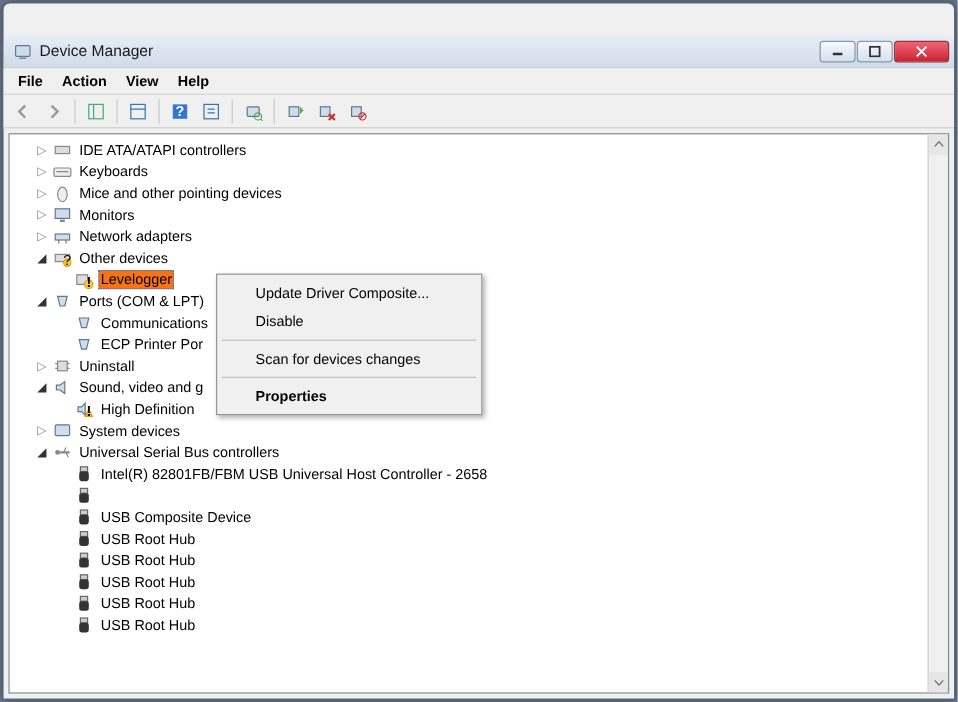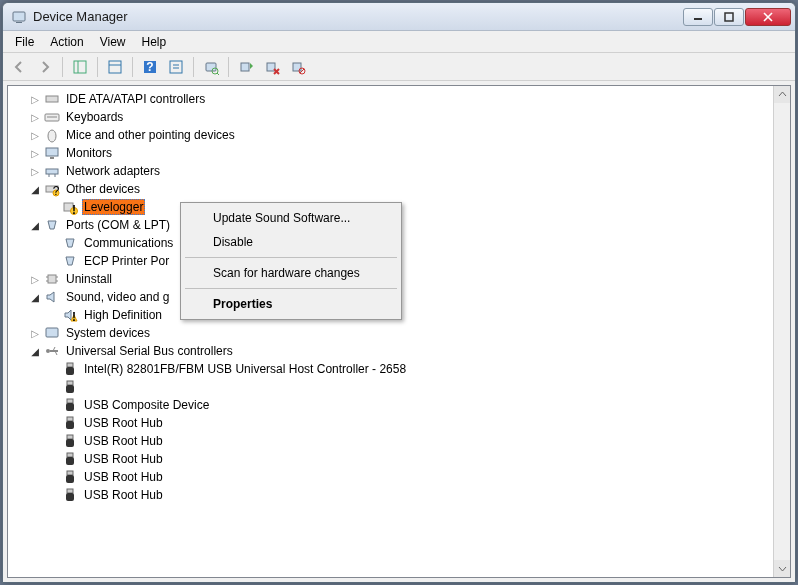--- a/index.html
+++ b/index.html
@@ -1,25 +1,25 @@
 <!DOCTYPE html>
 <html><head>
 <meta charset="utf-8">
 <style>
 * { box-sizing: border-box; margin: 0; padding: 0; font-family: "Segoe UI", Tahoma, sans-serif; font-size: 12px; }
 body { background: #6b7a8f; padding: 2px; width: 798px; height: 585px; overflow: hidden; }
 .window { width: 100%; height: 100%; background: #f0f0f0; border: 1px solid #5a6a7a; border-radius: 6px 6px 0 0; box-shadow: 0 0 8px rgba(0,0,0,.4); display: flex; flex-direction: column; }
-.titlebar { height: 28px; background: linear-gradient(#e8eef7,#d0dae9); border-radius: 6px 6px 0 0; display: flex; align-items: center; padding: 0 4px 0 8px; border-bottom: 1px solid #b0bac8; }
+.titlebar { height: 28px; background: linear-gradient(#e8eef7,#d0dae9); border-radius: 6px 6px 0 0; display: flex; align-items: center; padding: 0 4px 0 8px; border-bottom: 1px solid #b0bac8; margin-top: 26px; }
 .titlebar .ticon { width: 16px; height: 16px; display:inline-block; margin-right:6px; }
 .titlebar .ttext { flex:1; color:#1a1a1a; font-size:13px; }
 .winbtns { display:flex; gap:1px; }
 .winbtn { width:30px; height:18px; border:1px solid #8899aa; border-radius:3px; background:linear-gradient(#f6f9fd,#d6e0ee); display:flex; align-items:center; justify-content:center; cursor:pointer; }
 .winbtn.close { width:46px; background:linear-gradient(#e67,#c23); border-color:#933; }
 .winbtn svg { width:12px; height:10px; }
-.menubar { height:22px; background:#f0f0f0; border-bottom:1px solid #d0d0d0; display:flex; align-items:center; padding:0 4px; }
+.menubar { height:22px; background:#f0f0f0; border-bottom:1px solid #d0d0d0; display:flex; align-items:center; padding:0 4px;font-weight:bold; }
 .menuitem { padding:3px 8px; cursor:pointer; }
 .toolbar { height:28px; background:#f0f0f0; border-bottom:1px solid #d0d0d0; display:flex; align-items:center; padding:0 4px; gap:2px; }
 .tbtn { width:24px; height:24px; display:flex; align-items:center; justify-content:center; border:1px solid transparent; cursor:pointer; }
 .tsep { width:1px; height:20px; background:#c8c8c8; margin:0 3px; }
 .content-wrap { flex:1; margin:4px; border:1px solid #828790; background:#fff; display:flex; overflow:hidden; position:relative; }
 .tree { flex:1; padding:4px 2px; overflow:auto; position:relative; }
 .node { display:flex; align-items:center; height:18px; white-space:nowrap; }
 .expander { width:14px; height:14px; display:flex; align-items:center; justify-content:center; cursor:pointer; color:#888; font-size:10px; margin-right:2px; }
 .nicon { width:16px; height:16px; margin-right:4px; display:inline-flex; align-items:center; justify-content:center; }
 .nlabel { padding:0 2px; cursor:pointer; }
@@ -373,24 +373,24 @@
           <span class="nicon">
             <svg viewBox="0 0 16 16">
               <rect x="5" y="2" width="6" height="4" fill="#ccc" stroke="#666"></rect>
               <rect x="4" y="6" width="8" height="8" rx="2" fill="#333"></rect>
             </svg>
           </span>
           <span class="nlabel">USB Root Hub</span>
         </div>
 
       <div class="ctxmenu" style="left:172px; top:116px;">
-        <div class="ctxitem">Update Sound Software...</div>
+        <div class="ctxitem">Update Driver Composite...</div>
         <div class="ctxitem">Disable</div>
         <div class="ctxsep"></div>
-        <div class="ctxitem">Scan for hardware changes</div>
+        <div class="ctxitem">Scan for devices changes</div>
         <div class="ctxsep"></div>
         <div class="ctxitem bold">Properties</div>
       </div>
 
     </div>
     <div class="scrollbar">
       <div class="up">
           <svg width="9" height="9" viewBox="0 0 9 9">
             <path d="M1 6 L4.5 2 L8 6" fill="none" stroke="#666"></path>
           </svg>

